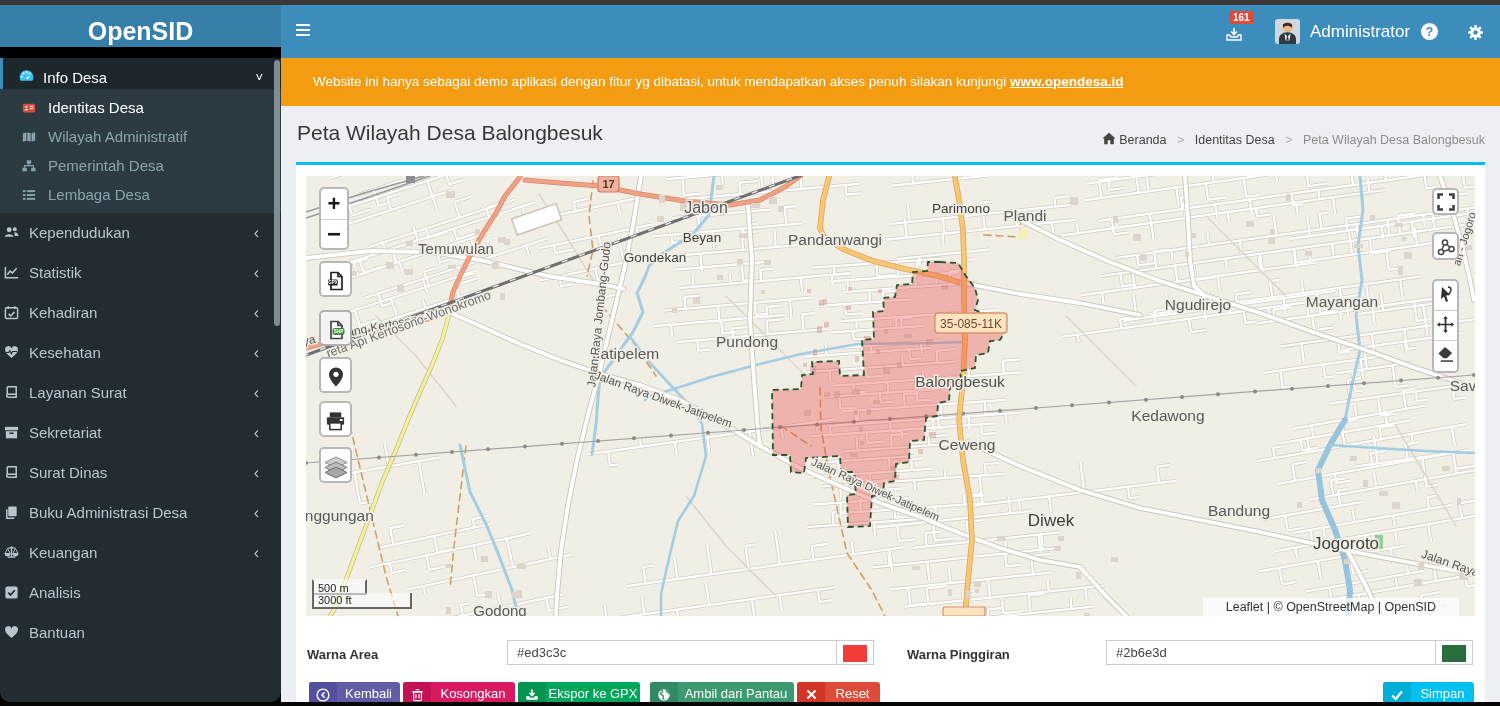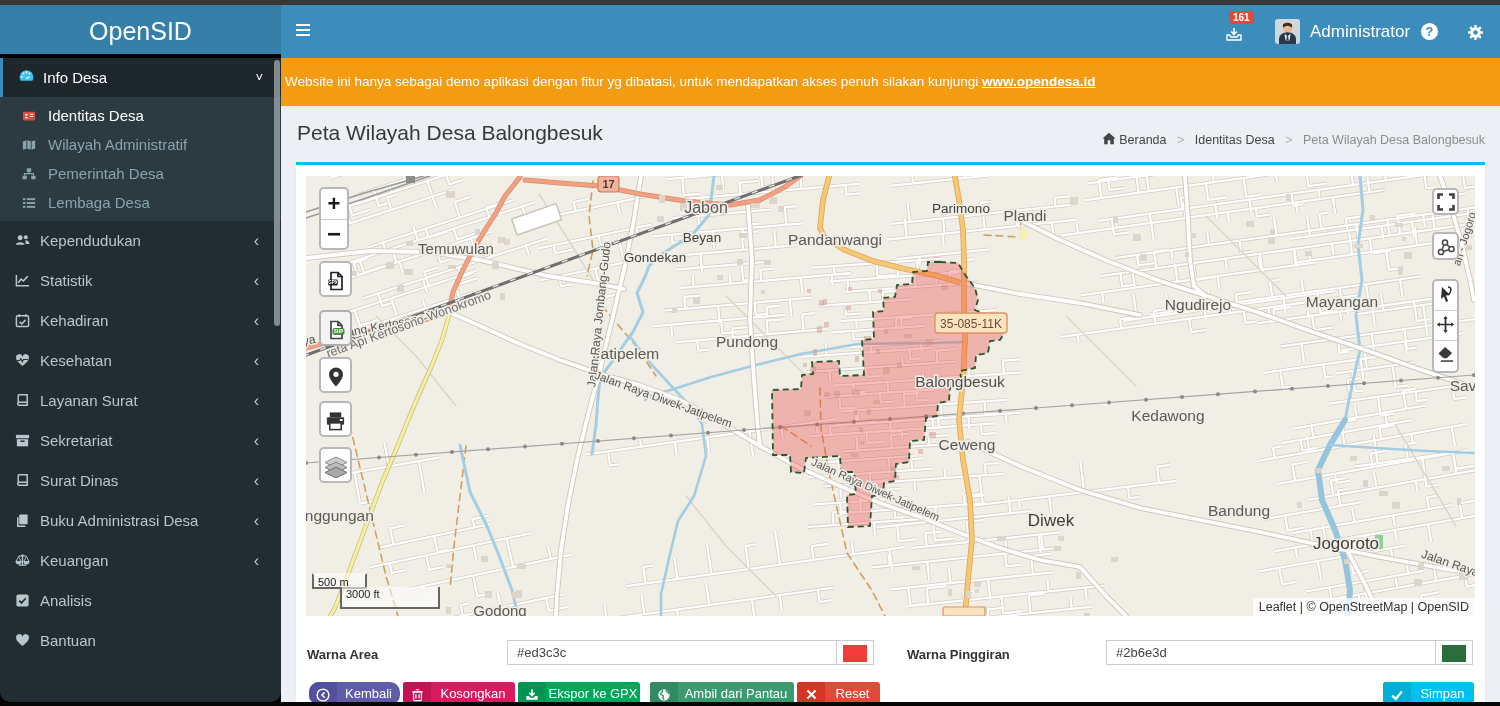--- a/index.html
+++ b/index.html
@@ -1,56 +1,56 @@
 <!DOCTYPE html>
 <html><head><meta charset="utf-8"><title>OpenSID</title>
 <style>
 * { margin:0; padding:0; box-sizing:border-box; }
 html,body { width:1500px; height:706px; overflow:hidden; background:#000; font-family:"Liberation Sans",sans-serif; }
 .abs { position:absolute; }
 #topstrip { left:0; top:0; width:1500px; height:5px; background:#3a3836; }
-#logo { left:0; top:5px; width:281px; height:49px; background:#367fa9; color:#fdfeff; font-size:25px; font-weight:normal; text-align:center; line-height:52px; }
+#logo { left:0; top:5px; width:281px; height:42px; background:#367fa9; color:#fdfeff; font-size:25px; font-weight:bold; text-align:center; line-height:52px; }
 #navbar { left:281px; top:5px; width:1219px; height:53px; background:#3c8dbc; }
 #sidebar { left:0; top:58px; width:281px; height:644px; background:#222d32; border-radius:0 0 10px 10px; }
 #sbscroll { left:274px; top:60px; width:6px; height:266px; background:#9aa4a9; border-radius:3px; opacity:0.8; }
-#banner { left:281px; top:58px; width:1219px; height:48px; background:#f39c12; color:#fff; font-size:13.5px; line-height:48px; padding-left:4px; }
+#banner { left:281px; top:58px; width:1219px; height:48px; background:#f39c12; color:#fff; font-size:13.5px; line-height:48px; padding-left:32px; }
 #content { left:281px; top:106px; width:1219px; height:596px; background:#ecf0f5; }
 #title { left:297px; top:121px; font-size:21px; color:#383838; }
 #crumb { right:15px; top:132px; font-size:12.5px; color:#444; }
 #crumb .act { color:#8c8c8c; }
 #crumb .sep { color:#b0b0b0; padding:0 7px; }
 #box { left:296px; top:162px; width:1189px; height:540px; background:#fff; border-top:3px solid #00c0ef; box-shadow:0 1px 1px rgba(0,0,0,0.1); }
 #map { position:absolute; left:10px; top:11px; width:1169px; height:440px; overflow:hidden; background:#f1eee6;text-decoration:underline; }
 .lbox { position:absolute; background:#fff; border:2px solid rgba(0,0,0,0.28); border-radius:5px; z-index:5; }
 .lbtn { width:33px; height:36px; text-align:center; line-height:34px; }
 .lbtn svg { vertical-align:middle; }
 .rbtn { width:27px; text-align:center; }
 .rbtn svg { vertical-align:middle; margin-top:3px; }
 .rcell { height:30px; text-align:center; }
 .rcell svg { vertical-align:middle; margin-top:4px; }
 .scale { position:absolute; left:6px; bottom:7px; font-size:11px; color:#222; z-index:4; }
 .sc1 { width:55px; border:2px solid #666; border-top:none; background:rgba(255,255,255,0.55); padding:0 4px; height:16px; line-height:14px; border-bottom:none; border-left:2px solid #666; border-right:2px solid #666; border-top:2px solid transparent; }
 .sc1 { border-bottom:2px solid #666; }
-.sc2 { width:100px; border:2px solid #666; border-top:none; background:rgba(255,255,255,0.55); padding:0 4px; height:22px; line-height:14px; margin-top:-2px;margin-left:28px; }
-.attrib { position:absolute; right:0; bottom:0; background:rgba(255,255,255,0.75); font-size:12.5px; color:#333; padding:2px 6px; z-index:4; }
+.sc2 { width:100px; border:2px solid #666; border-top:none; background:rgba(255,255,255,0.55); padding:0 4px; height:16px; line-height:14px; margin-top:-2px; }
+.attrib { position:absolute; right:16px; bottom:0; background:rgba(255,255,255,0.75); font-size:12.5px; color:#333; padding:2px 23px; z-index:4; }
 .frow { position:absolute; top:482px; font-size:13px; color:#333; }
 .flabel { font-weight:bold; }
 .finput { position:absolute; height:25px; border:1px solid #ccc; font-size:13px; color:#444; line-height:23px; padding-left:9px; background:#fff; }
 .fswatch { position:absolute; height:25px; width:37px; border:1px solid #ccc; border-left:none; background:#fff; }
 .fswatch div { margin:4px auto; width:24px; height:17px; }
 .bbtn { position:absolute; top:517px; height:23px; border-radius:3px; color:#fff; font-size:13px; overflow:hidden; }
 .bic { display:inline-block; height:23px; text-align:center; line-height:23px; vertical-align:top; }
 .bic svg { vertical-align:middle; }
 .blb { display:inline-block; line-height:23px; vertical-align:top; text-align:center; position:absolute; left:28px; right:0; }
 
 #menu { position:absolute; left:0; top:0; width:281px; }
-.mi { position:relative; height:40px; line-height:40px; padding-left:15px; color:#b8c7ce; font-size:15px; }
+.mi { position:relative; height:40px; line-height:40px; padding-left:4px; color:#b8c7ce; font-size:15px; }
 .mi .mico { display:inline-block; width:25px; }
 .mi .chev { position:absolute; right:22px; top:0; font-size:16px; color:#b8c7ce; }
-.active-head { position:relative; height:39px; line-height:39px; padding-left:15px; background:#1e282c; border-left:3px solid #3c8dbc; color:#fff; font-size:15px; }
+.active-head { position:relative; height:31px; line-height:39px; padding-left:15px; background:#1e282c; border-left:3px solid #3c8dbc; color:#fff; font-size:15px; }
 .active-head .chev2 { position:absolute; right:18px; top:0; color:#fff; font-size:13px; }
 .submenu { background:#2c3b41; padding:4px 0; }
 .sub { height:29px; line-height:29px; padding-left:22px; font-size:15px; }
 .sub .sico { display:inline-block; width:26px; }
 #blackbar { left:0; top:702px; width:1500px; height:4px; background:#060606; }
 </style></head>
 <body>
 <div class="abs" id="topstrip"></div>
 <div class="abs" id="logo">OpenSID</div>
 <div class="abs" id="navbar">
@@ -1951,21 +1951,21 @@
   <div class="frow flabel" style="left:11px;">Warna Area</div>
   <div class="finput" style="left:211px;top:475px;width:330px;">#ed3c3c</div>
   <div class="fswatch" style="left:541px;top:475px;">
       <div style="background:#f23b3b;"></div>
     </div>
   <div class="frow flabel" style="left:611px;">Warna Pinggiran</div>
   <div class="finput" style="left:810px;top:475px;width:330px;">#2b6e3d</div>
   <div class="fswatch" style="left:1140px;top:475px;">
       <div style="background:#2b6e3d;"></div>
     </div>
-  <div class="bbtn" style="left:13px;width:91px;background:#605ca8;border-radius:10px;"><span class="bic" style="background:#554fa0;width:28px;"><svg width="14" height="14" viewBox="0 0 16 16">
+  <div class="bbtn" style="left:13px;width:91px;background:#605ca8;"><span class="bic" style="background:#554fa0;width:28px;"><svg width="14" height="14" viewBox="0 0 16 16">
           <circle cx="8" cy="8" r="6.7" fill="none" stroke="#fff" stroke-width="1.6"></circle>
           <path d="M9.8,5 6.8,8 9.8,11" stroke="#fff" stroke-width="1.7" fill="none"></path>
         </svg></span><span class="blb">Kembali</span></div>
     <div class="bbtn" style="left:107px;width:112px;background:#d81b60;"><span class="bic" style="background:#c31355;width:28px;"><svg width="13" height="14" viewBox="0 0 14 16">
           <rect x="2.5" y="4.5" width="9" height="10" rx="1" fill="none" stroke="#fff" stroke-width="1.4"></rect>
           <path d="M1,4.5h12M5,2h4M5.2,7v5M8.8,7v5" stroke="#fff" stroke-width="1.4"></path>
         </svg></span><span class="blb">Kosongkan</span></div>
     <div class="bbtn" style="left:222px;width:122px;background:#00a65a;"><span class="bic" style="background:#029552;width:28px;"><svg width="14" height="14" viewBox="0 0 16 16">
           <path d="M8,1.5v7M5,5.5 8,8.8 11,5.5" stroke="#fff" stroke-width="1.8" fill="none"></path>
           <path d="M1.5,9v4.5h13V9h-3l-1.5,2h-4L4.5,9z" fill="#fff"></path>

